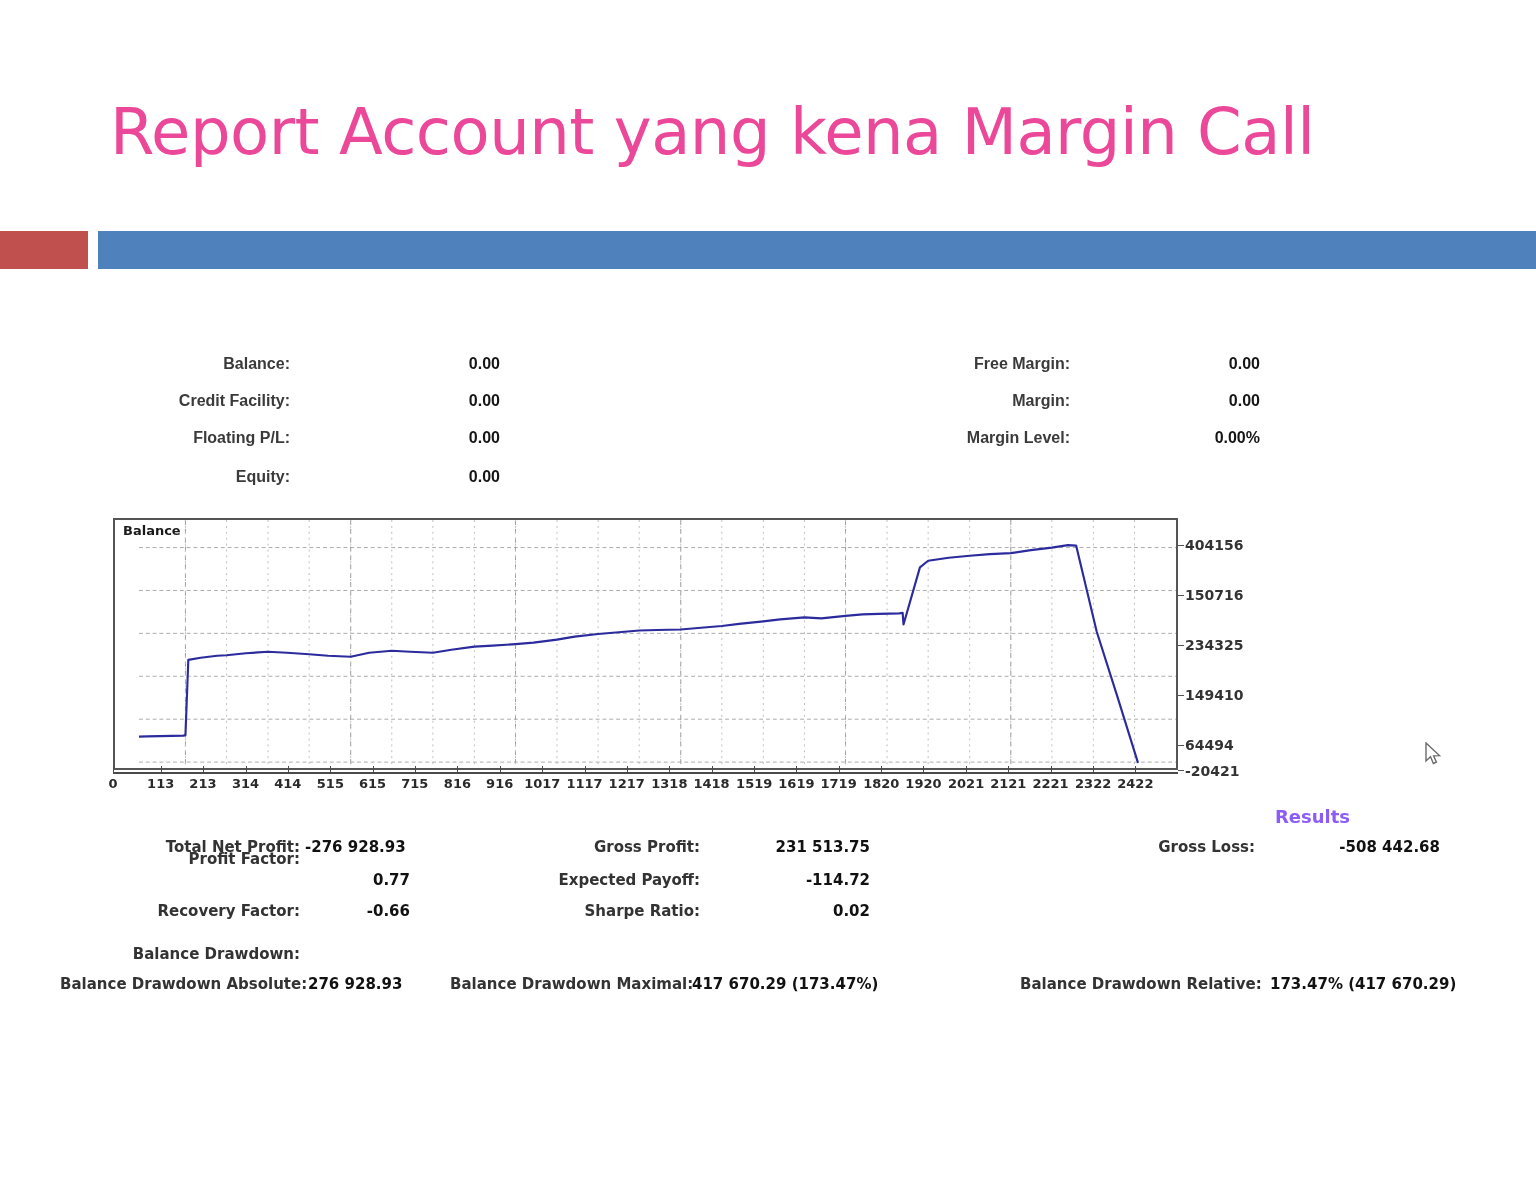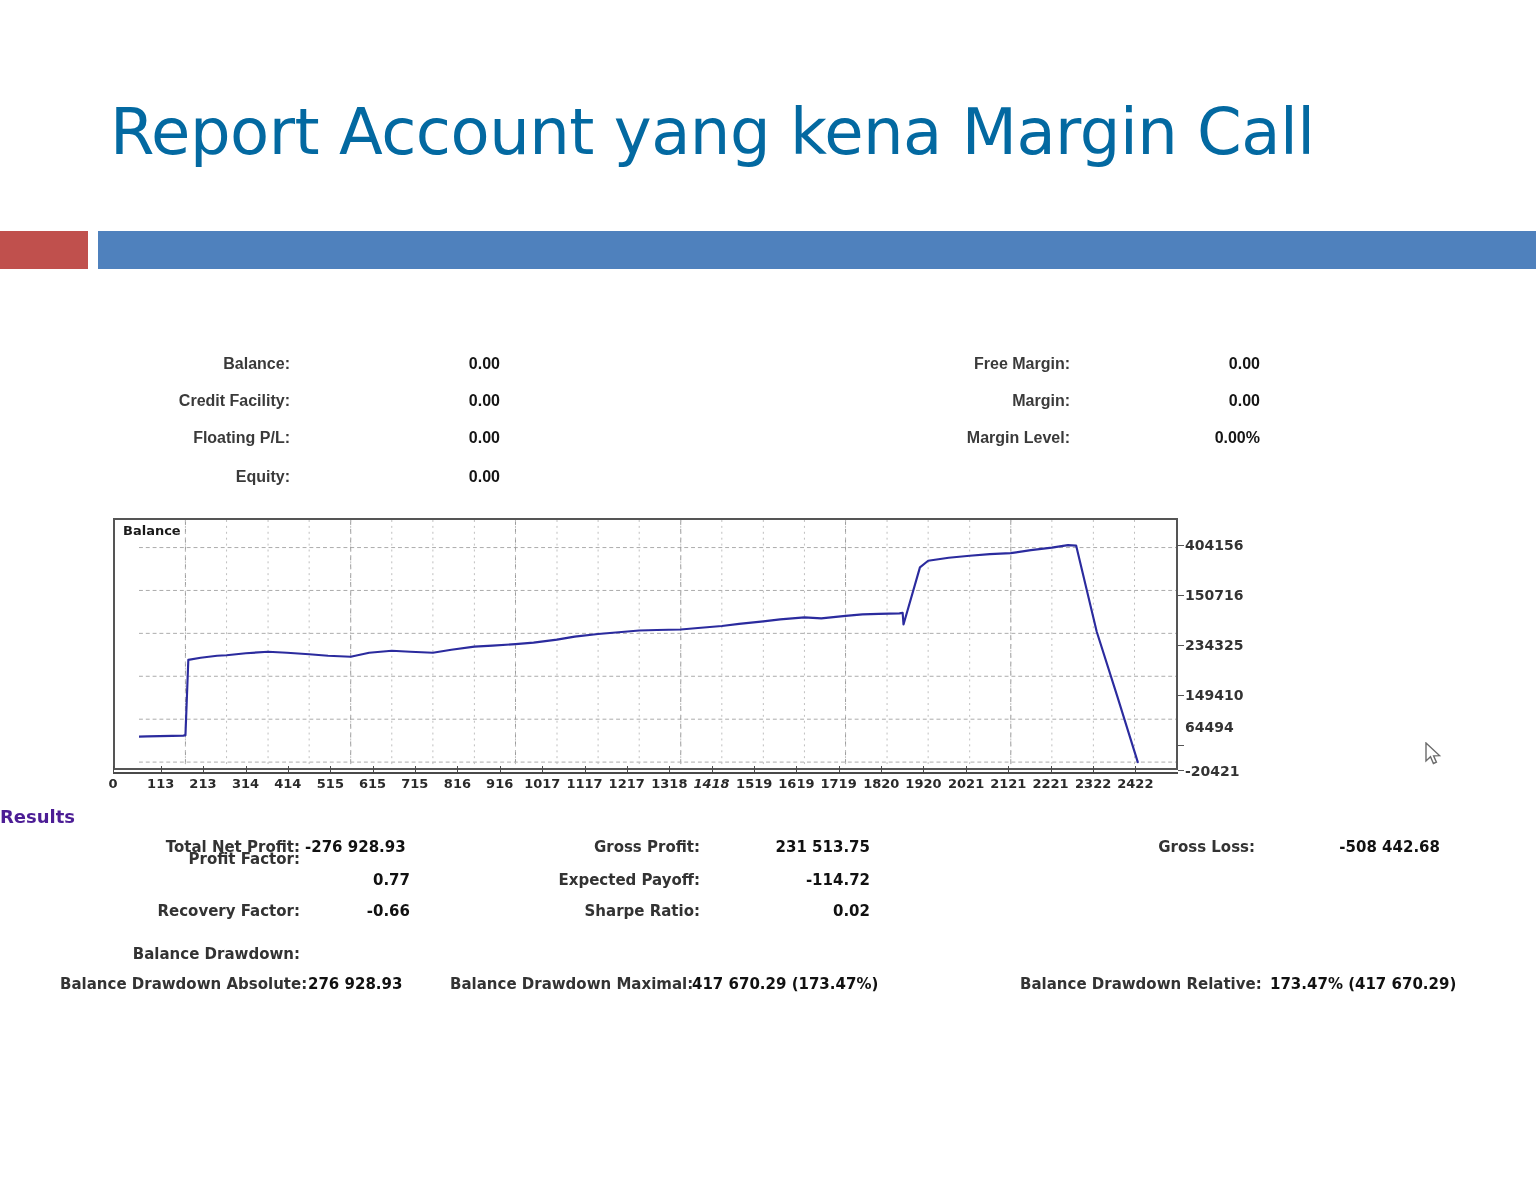--- a/index.html
+++ b/index.html
@@ -12,21 +12,21 @@
   }
 
   
   #slide-title{
     position:absolute;
     left:110px; top:95px;
     width:1380px;
     font-size:64px;
     font-weight:400;
     letter-spacing:-0.5px;
-    color:#0369a1;
+    color:#ec4899;
     white-space:nowrap;
     font-family:"DejaVu Sans", sans-serif;
   }
 
   
   #accent-red{
     position:absolute;
     left:0; top:231px;
     width:88px; height:38px;
     background:#C0504D;
@@ -114,23 +114,23 @@
   .xtick-mark{
     position:absolute;
     top:766px;
     width:1px;height:7px;background:#4a4a4a;
   }
 
   
   #results-heading{
     position:absolute;
     left:0; top:806px; width:1350px;
-    text-align:left;
-    font-family:"DejaVu Sans", sans-serif;
-    font-size:18px;font-weight:bold;color:#4c1d95;
+    text-align:right;
+    font-family:"DejaVu Sans", sans-serif;
+    font-size:18px;font-weight:bold;color:#8b5cf6;
   }
   .res-label{
     position:absolute;
     text-align:right;
     font-family:"DejaVu Sans", sans-serif;
     font-size:15px;font-weight:600;color:#333;
     white-space:nowrap;
   }
   .res-value{
     position:absolute;
@@ -246,21 +246,21 @@
   <div class="ytick-mark" style="top:295px;"></div>
   <div class="ytick" style="top:287px;">150716</div>
 
   <div class="ytick-mark" style="top:345px;"></div>
   <div class="ytick" style="top:337px;">234325</div>
 
   <div class="ytick-mark" style="top:395px;"></div>
   <div class="ytick" style="top:387px;">149410</div>
 
   <div class="ytick-mark" style="top:445px;"></div>
-  <div class="ytick" style="top:419px;text-align:center;">64494</div>
+  <div class="ytick" style="top:437px;text-align:center;">64494</div>
 
   <div class="ytick-mark" style="top:470px;"></div>
   <div class="ytick" style="top:463px;">-20421</div>
 
   <div id="xaxis-line" style="top:472px;"></div>
   <div id="xticks">
       <div class="xtick" style="left: 113px; top: 476px;">0</div>
       <div class="xtick-mark" style="left: 113px; top: 466px;"></div>
       <div class="xtick" style="left: 160.699px; top: 476px;">113</div>
       <div class="xtick-mark" style="left: 160.699px; top: 466px;"></div>
@@ -281,21 +281,21 @@
       <div class="xtick" style="left: 499.659px; top: 476px;">916</div>
       <div class="xtick-mark" style="left: 499.659px; top: 466px;"></div>
       <div class="xtick" style="left: 542.293px; top: 476px;">1017</div>
       <div class="xtick-mark" style="left: 542.293px; top: 466px;"></div>
       <div class="xtick" style="left: 584.504px; top: 476px;">1117</div>
       <div class="xtick-mark" style="left: 584.504px; top: 466px;"></div>
       <div class="xtick" style="left: 626.716px; top: 476px;">1217</div>
       <div class="xtick-mark" style="left: 626.716px; top: 466px;"></div>
       <div class="xtick" style="left: 669.35px; top: 476px;">1318</div>
       <div class="xtick-mark" style="left: 669.35px; top: 466px;"></div>
-      <div class="xtick" style="left: 711.561px; top: 476px; font-style: italic;">1418</div>
+      <div class="xtick" style="left: 711.561px; top: 476px;">1418</div>
       <div class="xtick-mark" style="left: 711.561px; top: 466px;"></div>
       <div class="xtick" style="left: 754.195px; top: 476px;">1519</div>
       <div class="xtick-mark" style="left: 754.195px; top: 466px;"></div>
       <div class="xtick" style="left: 796.407px; top: 476px;">1619</div>
       <div class="xtick-mark" style="left: 796.407px; top: 466px;"></div>
       <div class="xtick" style="left: 838.618px; top: 476px;">1719</div>
       <div class="xtick-mark" style="left: 838.618px; top: 466px;"></div>
       <div class="xtick" style="left: 881.252px; top: 476px;">1820</div>
       <div class="xtick-mark" style="left: 881.252px; top: 466px;"></div>
       <div class="xtick" style="left: 923.464px; top: 476px;">1920</div>

